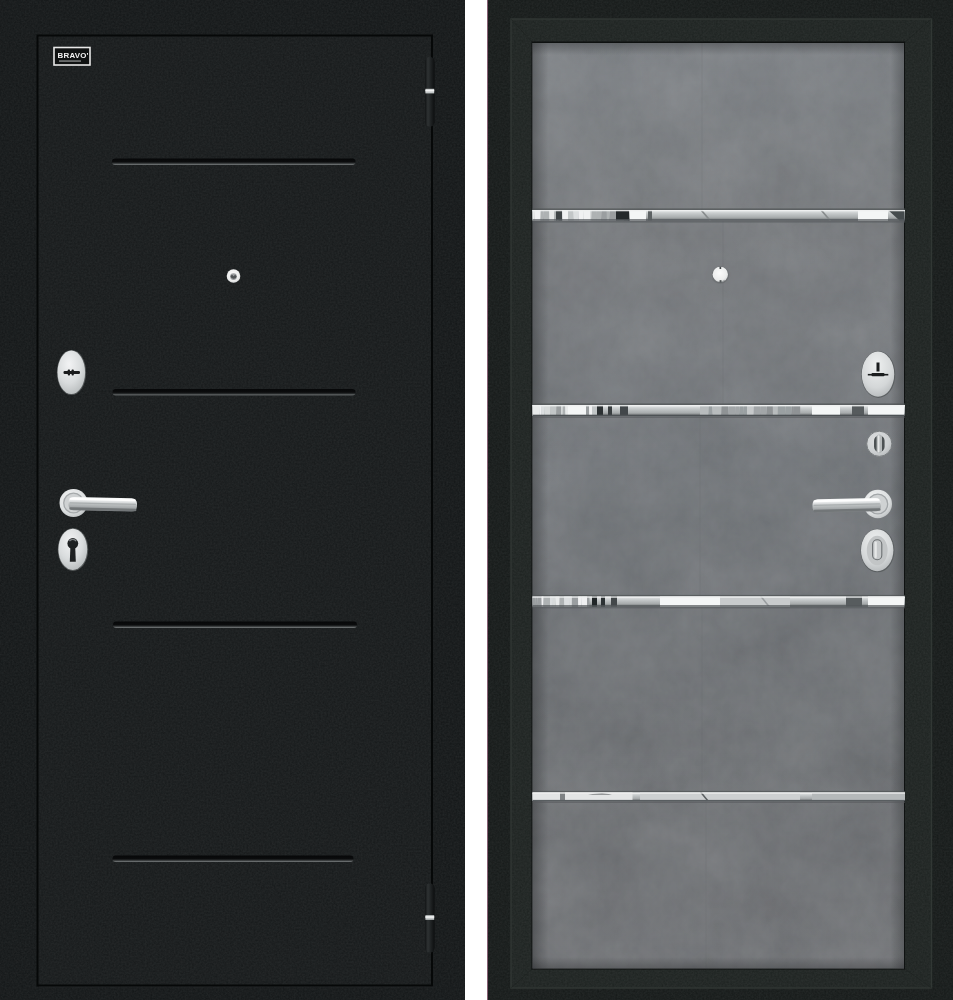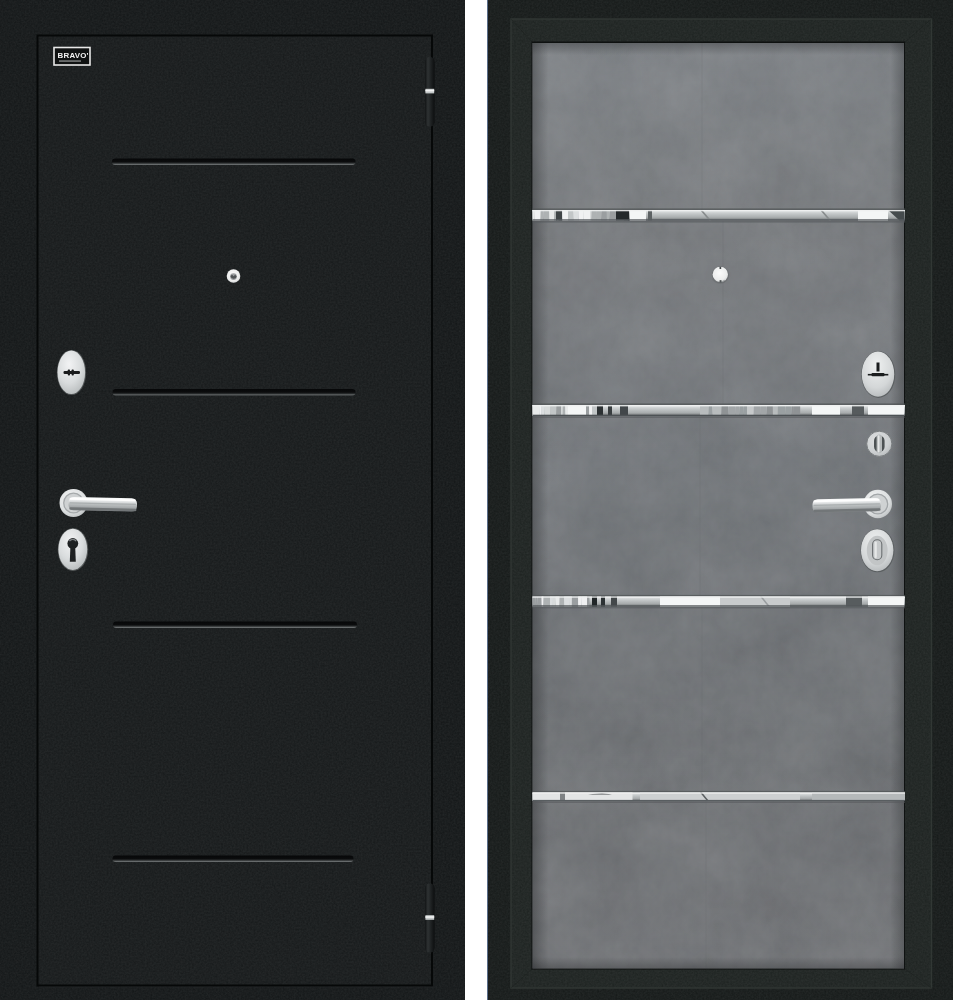--- a/index.html
+++ b/index.html
@@ -1,16 +1,16 @@
 <!DOCTYPE html>
 <html><head>
 <meta charset="utf-8">
 <style>
   html,body{margin:0;padding:0;background:#ffffff;}
-  #stage{position:relative;width:953px;height:1000px;background:#3b82f6;overflow:hidden;
+  #stage{position:relative;width:953px;height:1000px;background:#ec4899;overflow:hidden;
          font-family:"Liberation Sans", sans-serif;}
   svg{display:block;}
 </style>
 </head>
 <body>
 <div id="stage">
 <svg width="953" height="1000" viewBox="0 0 953 1000" xmlns="http://www.w3.org/2000/svg">
 <defs>
 
   <filter id="nB" x="0%" y="0%" width="100%" height="100%">

